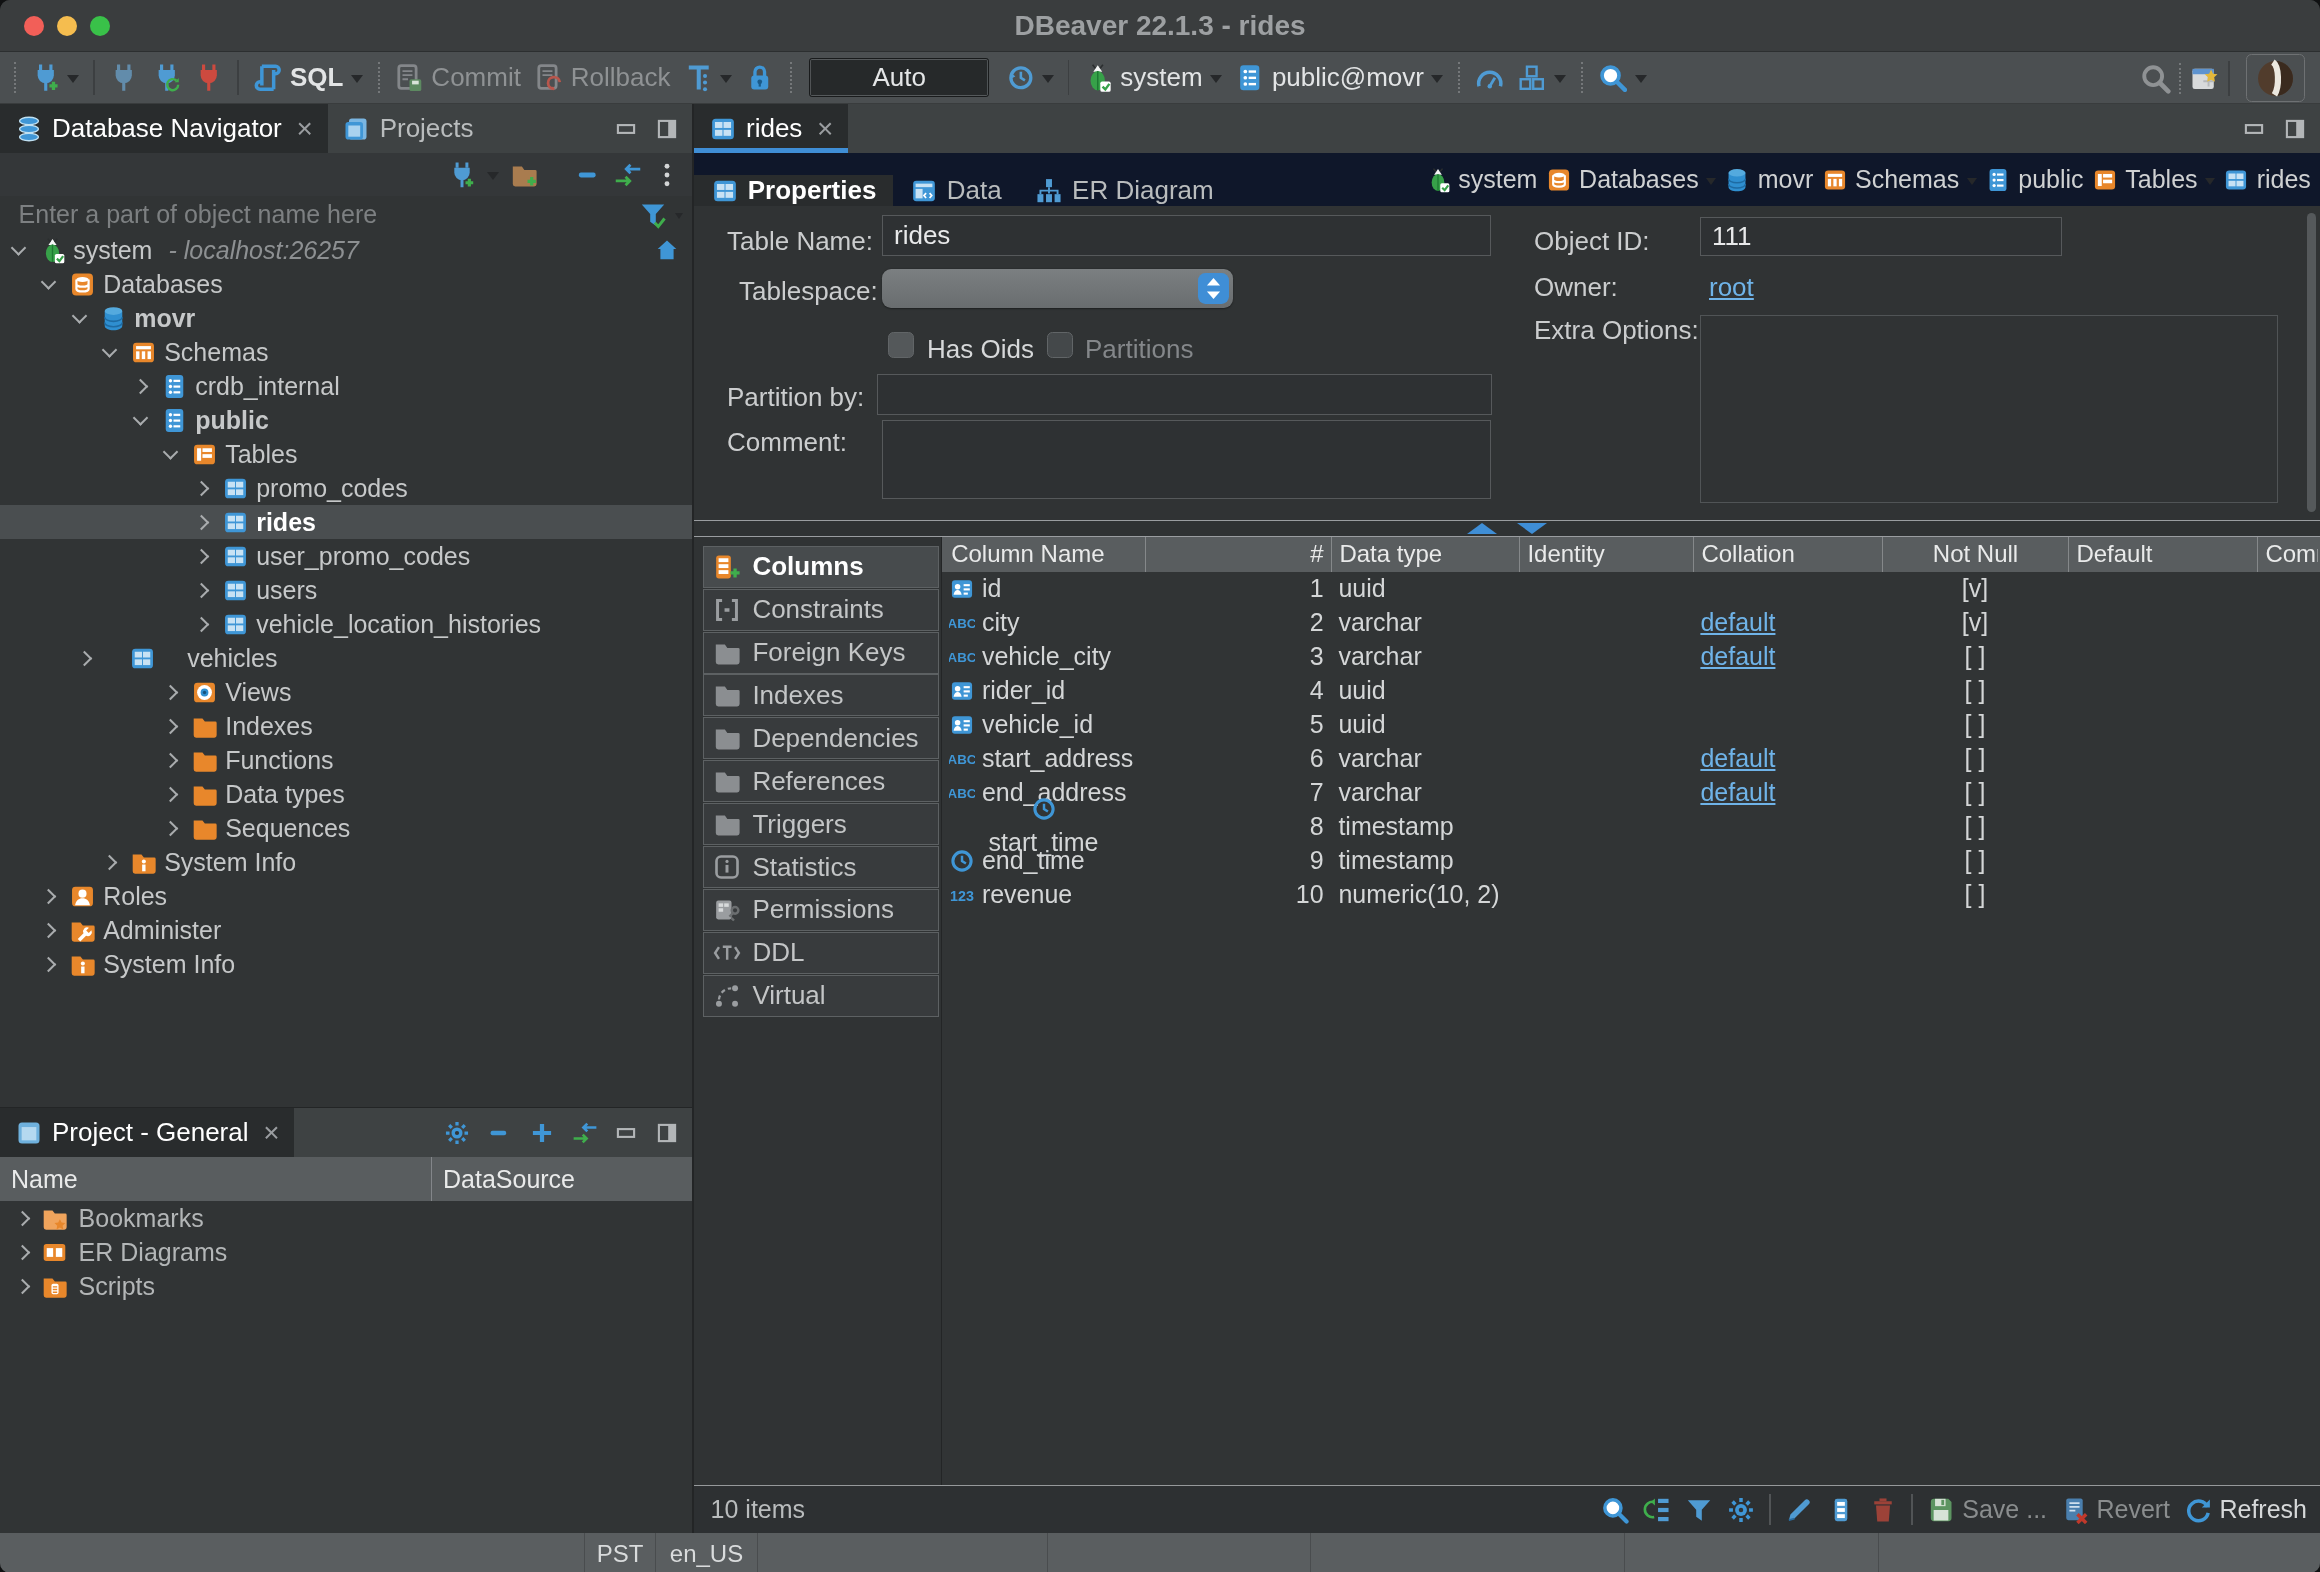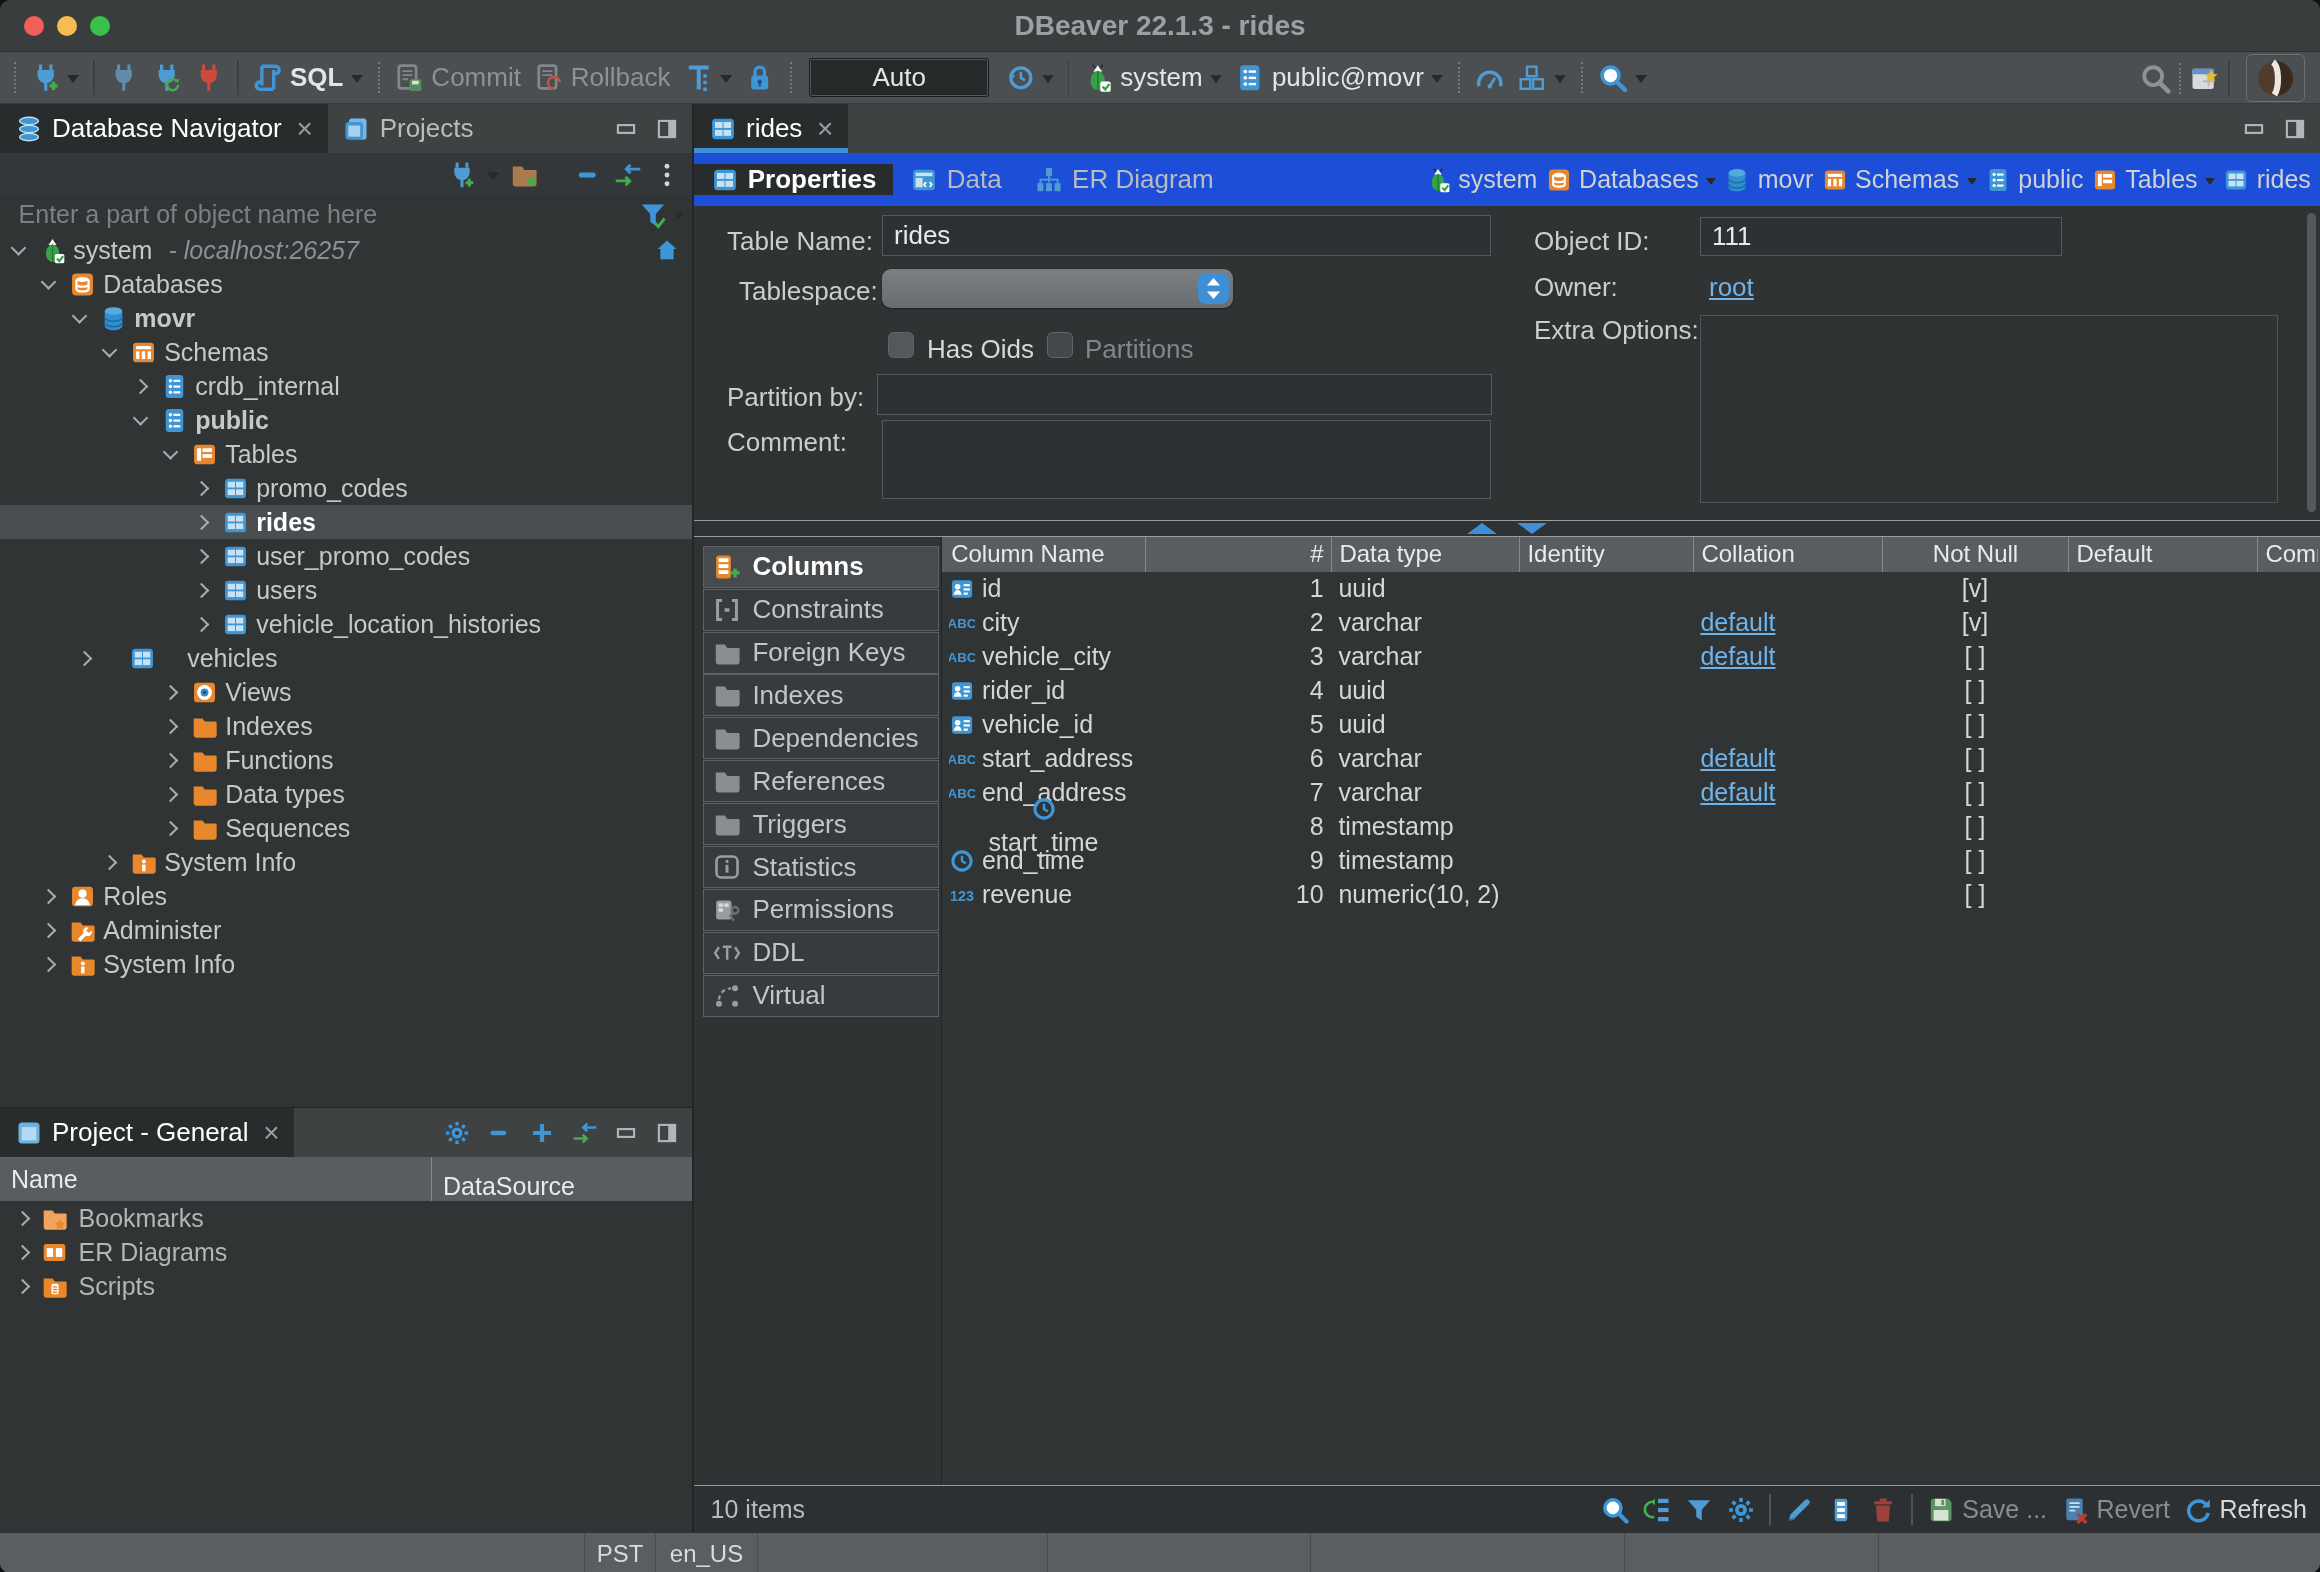--- a/index.html
+++ b/index.html
@@ -49,29 +49,29 @@
   .trow.sel{background:#4a4e50;}
   .chev{width:11px;height:11px;border-right:2.8px solid #a9acae;border-bottom:2.8px solid #a9acae;margin-right:14.8px;flex:none;}
   .chev.open{transform:rotate(45deg) translate(-1.8px,-1.8px);}
   .chev.closed{transform:rotate(-45deg);}
   .tlab{margin-left:7.4px;color:#c6c8c9;white-space:nowrap;}
   .trow.sel .tlab{color:#fff;}
   .tsuf{margin-left:9.2px;color:#8d9092;font-style:italic;white-space:pre;}
   .trailing{position:absolute;right:13px;}
   
   .proj{height:426px;flex:none;display:flex;flex-direction:column;border-top:1.8px solid #232526;}
-  .gridhead{height:44px;background:#595d5f;display:flex;align-items:flex-end;color:#e9eaea;flex:none;}
+  .gridhead{height:44px;background:#595d5f;display:flex;align-items:center;color:#e9eaea;flex:none;}
   .ph-name{width:432px;padding-left:11px;border-right:1.8px solid #83868a;height:100%;display:flex;align-items:center;}
   .ph-ds{padding-left:11px;}
   .prow{height:34px;display:flex;align-items:center;padding-left:16.6px;color:#b3b6b7;background:#313435;}
   .prow .chev{margin-right:13px;}
   .prow .icon{margin-right:11px;}
   .projbody{flex:1;background:#313435;}
   
-  .subtabs{height:53px;background:#1d4ed8;display:flex;align-items:center;position:relative;flex:none;}
+  .subtabs{height:53px;background:#0f172a;display:flex;align-items:flex-end;position:relative;flex:none;}
   .subtab{display:flex;align-items:center;gap:9.2px;padding:0 16.6px;font-size:26px;color:#b9bcbd;}
   .subtab.active{background:#292c2d;color:#fff;font-weight:bold;}
   .crumbs{position:absolute;right:9.2px;top:0;height:53px;display:flex;align-items:center;gap:8.3px;}
   .crumb{display:flex;align-items:center;gap:7.4px;color:#cfd1d2;font-size:25px;}
   .crumb .dd{border-top-width:7.4px;border-left-width:5.5px;border-right-width:5.5px;}
   
   .props{height:314px;background:#303334;position:relative;flex:none;}
   .flabel{position:absolute;color:#cbcdce;font-size:26px;}
   .tinput{position:absolute;background:#2e3133;border:1.8px solid #56595b;color:#e8e9ea;font-size:26px;font-family:inherit;padding:0 11px;outline:none;}
   .macsel{position:absolute;left:188px;top:63px;width:351px;height:39px;border-radius:9.2px;

